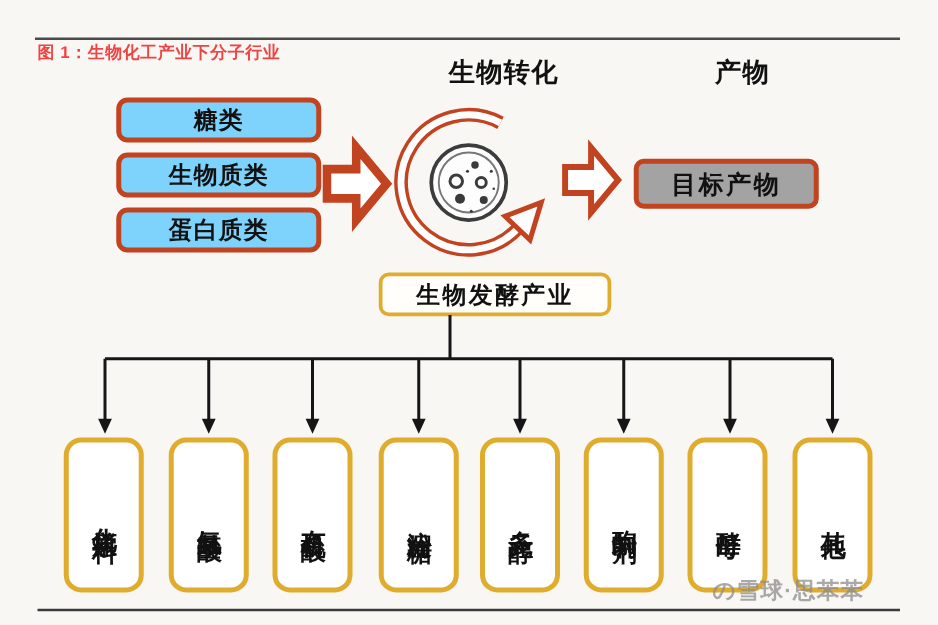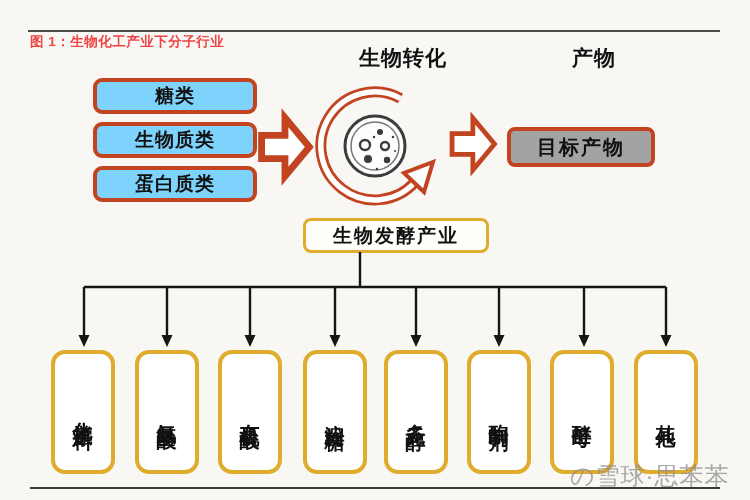--- a/index.html
+++ b/index.html
@@ -61,21 +61,21 @@
   .sub-box .vlabel {
     writing-mode: vertical-rl; text-orientation: upright;
     font-size: 20px; font-weight: bold; letter-spacing: 3px; color: #111;
     line-height: 1;
   }
   .sb-0 { left: 51px; }  .sb-1 { left: 135px; } .sb-2 { left: 218px; } .sb-3 { left: 303px; }
   .sb-4 { left: 384px; } .sb-5 { left: 467px; } .sb-6 { left: 550px; } .sb-7 { left: 634px; }
 
   .watermark {
     position: absolute; left: 570px; top: 460px;
-    font-size: 24px; font-weight: normal; color: rgba(140,140,140,0.75);
+    font-size: 18px; font-weight: bold; color: rgba(140,140,140,0.75);
     letter-spacing: 1px; white-space: nowrap;
   }
 </style>
 </head>
 <body>
 
 <div class="page">
 
   <div class="figure-title">图 1：生物化工产业下分子行业</div>
   <div class="title-rule"></div>

